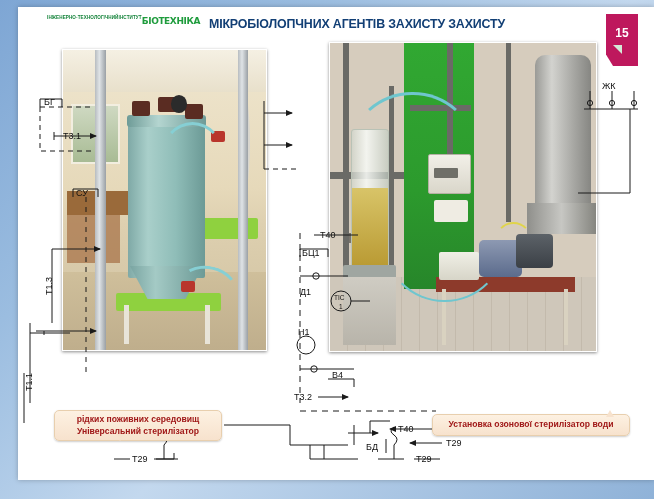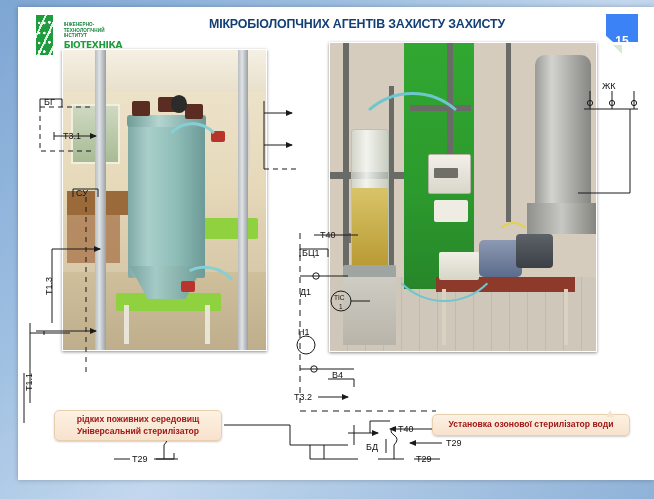--- a/index.html
+++ b/index.html
@@ -53,21 +53,21 @@
     overflow: hidden;
   }
   #logo-mark::after{
     content:"";
     position:absolute; inset:0;
     background:
       repeating-linear-gradient(115deg, transparent 0 8px, rgba(255,255,255,.85) 8px 10px);
   }
   #logo-text {
     margin-left: 11px;
-    display: flex; flex-direction: column; justify-content: center;
+    display: flex; flex-direction: row; justify-content: center;
     color: #16893a;
   }
   .logo-line {
     font-size: 4.6px; font-weight: bold; letter-spacing: .1px;
     line-height: 5.6px; color: #14833a; white-space: nowrap;
   }
   #logo-brand {
     font-size: 9px; font-weight: bold; line-height: 10px;
     color: #1f9c3d; letter-spacing: -.4px; margin-top: 1px;
     font-family: "DejaVu Sans", sans-serif; white-space: nowrap;
@@ -75,26 +75,26 @@
   #title-block {
     position: absolute; left: 108px; top: 8px;
     width: 462px; text-align: center;
   }
   .title-line {
     font-size: 12.4px; font-weight: bold; color: #123f75;
     line-height: 18px; letter-spacing: -.15px; white-space: nowrap;
   }
   #page-badge {
     position: absolute; right: 16px; top: 7px;
-    width: 32px; height: 28px;
-    background: #3b82f6;
+    width: 32px; height: 52px;
+    background: #be185d;
     clip-path: polygon(0 0, 100% 0, 100% 100%, 22% 100%, 0 78%);
     color: #ffffff; font-size: 12px; font-weight: bold;
     display: flex; align-items: flex-start; justify-content: center;
-    padding-top: 20px;
+    padding-top: 12px;
     filter: drop-shadow(1.5px 2px 1.5px rgba(0,0,0,.4));
   }
   #page-badge-fold {
     position:absolute; right: 32px; top: 38px;
     width: 9px; height: 9px;
     background: #d4ead7;
     clip-path: polygon(0 0, 100% 0, 100% 100%);
   }
 
   

